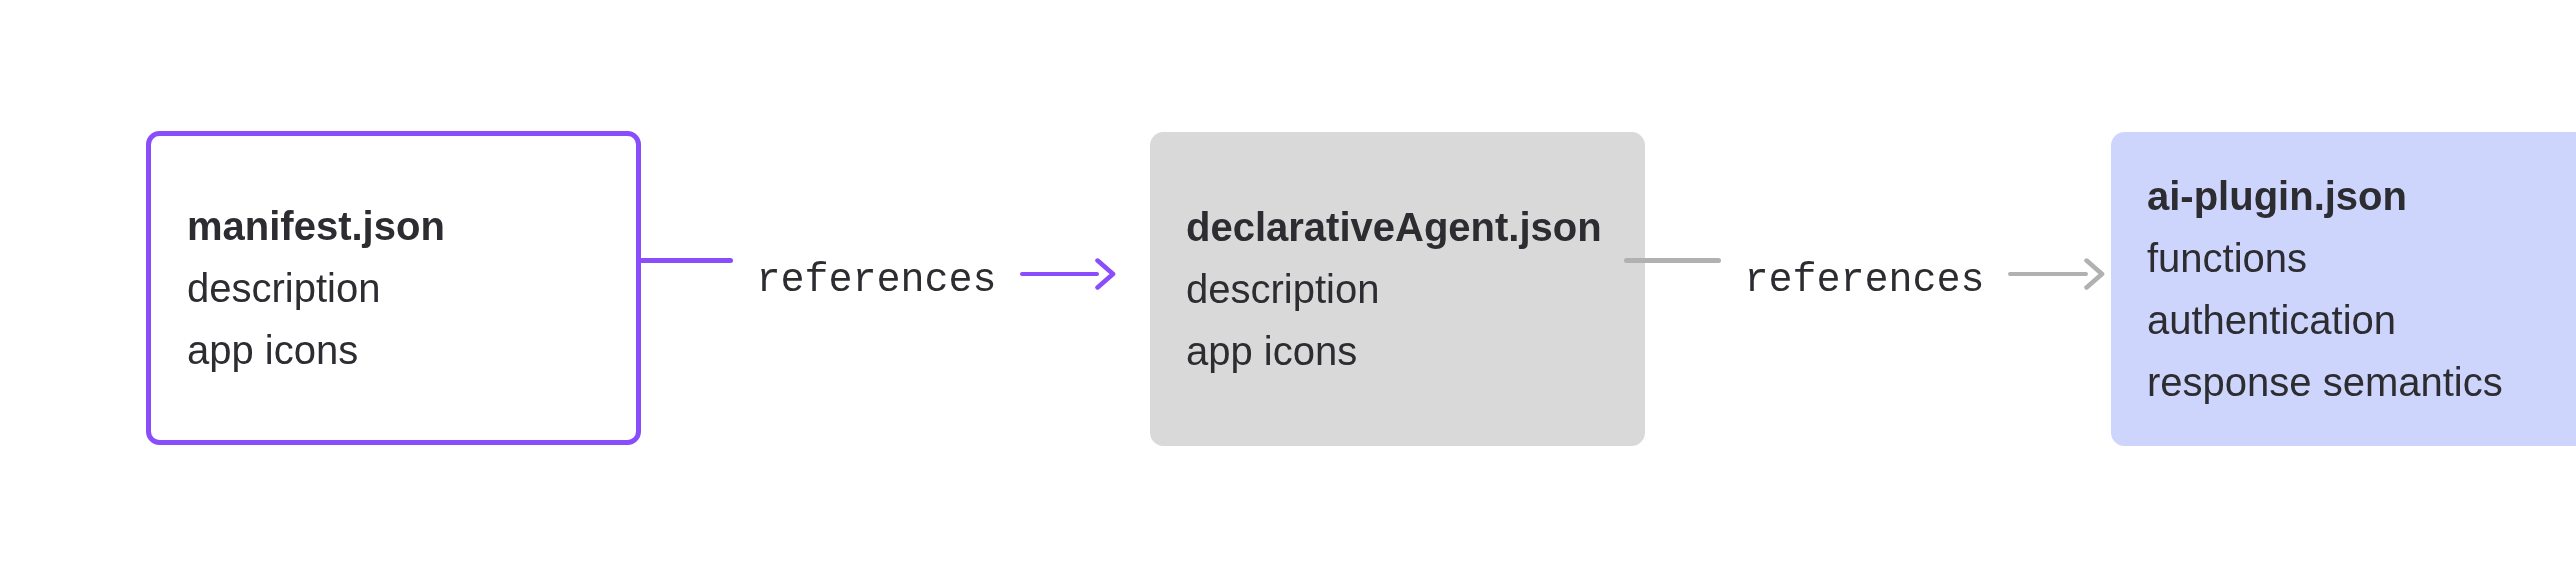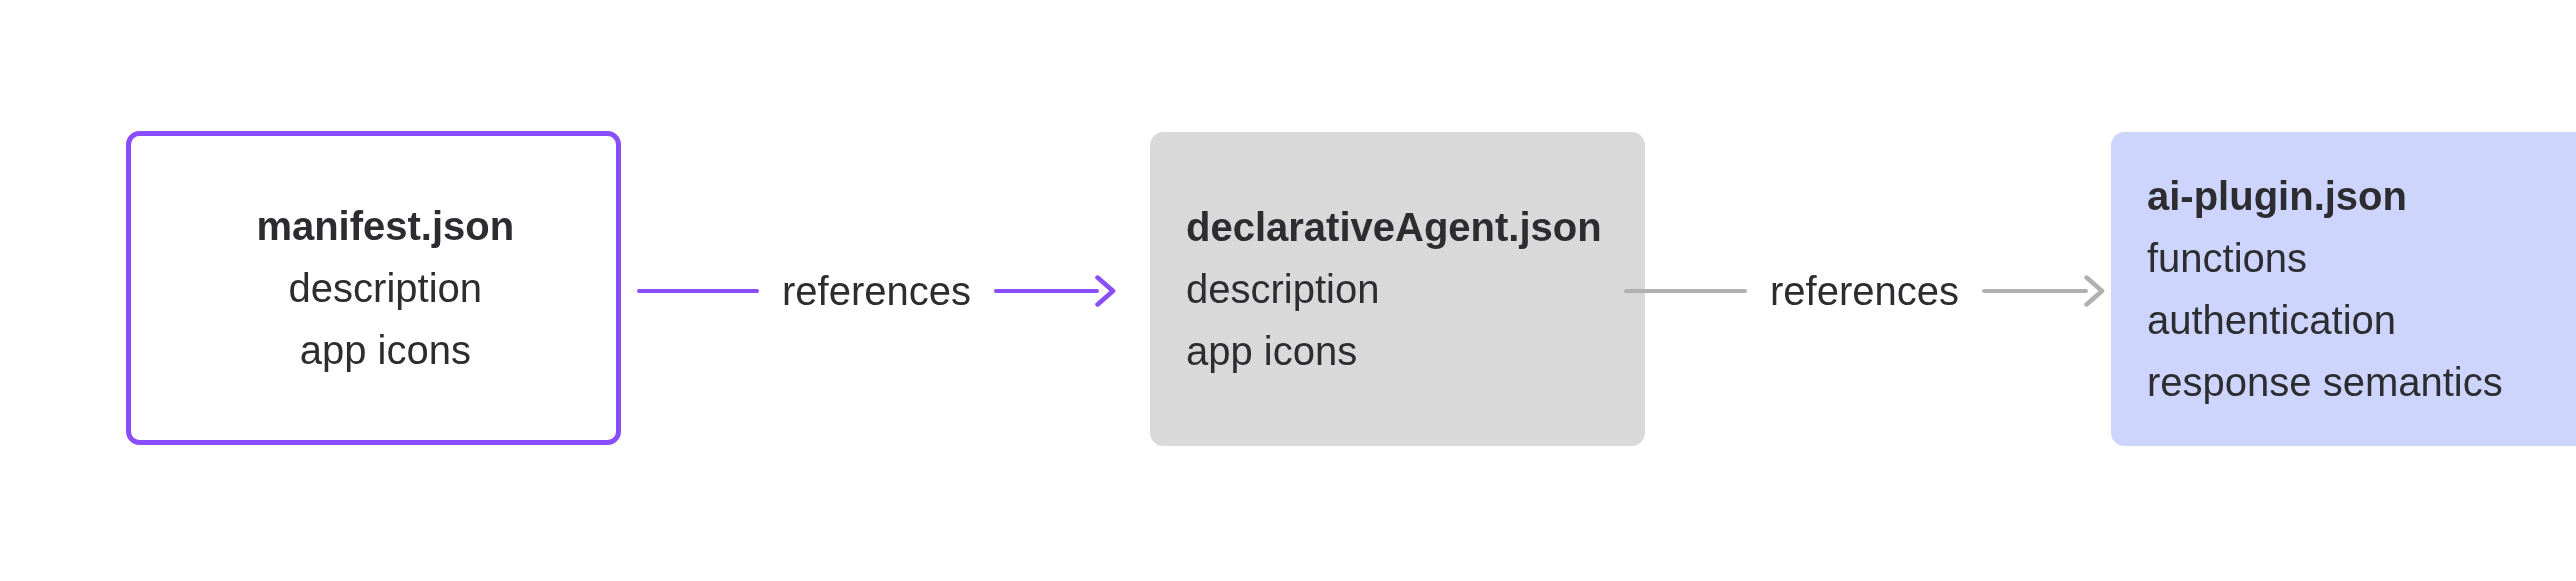--- a/index.html
+++ b/index.html
@@ -38,38 +38,38 @@
     flex-direction: column;
     justify-content: center;
     padding-left: 36px;
     padding-right: 12.4px;
     font-size: 40px;
     line-height: 62px;
     white-space: nowrap;
   }
   .node .title { font-weight: 700; }
   #node-manifest {
-    left: 126px;
+    left: 146px;
     top: 131px;
     background: var(--background);
     border: 5.2px solid var(--purple);
-    text-align: center;
   }
   #node-declarative-agent { left: 1150px; background: var(--gray-box); }
   #node-ai-plugin         { left: 2111px; background: var(--lavender); }
   
   .connector {
     position: absolute;
-    top: 268px;
+    top: 258px;
     height: 46px;
     display: flex;
-    align-items: center;
+    align-items: flex-start;
     gap: 23px;
     font-size: 40px;
     color: var(--text-dark);
+    font-family: Liberation Mono, monospace;
   }
   #connector-1 { left: 637px; width: 479px; --arrow: var(--purple); }
   #connector-2 { left: 1624px; width: 481px; --arrow: var(--gray-arrow); }
   .connector .seg {
     flex: 1 1 0;
     height: 4.6px;
     border-radius: 2.6px;
     background: var(--arrow);
   }
   .connector .tail {

